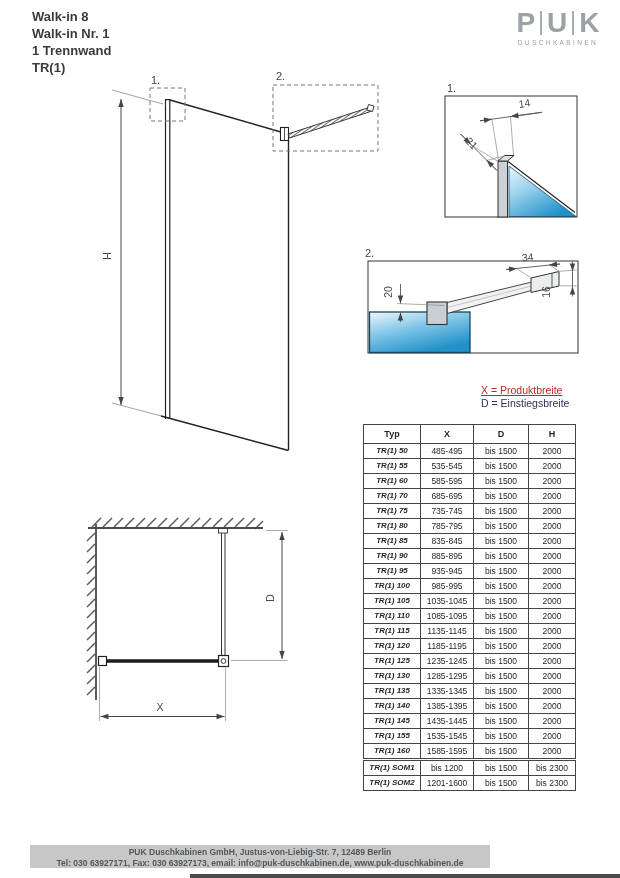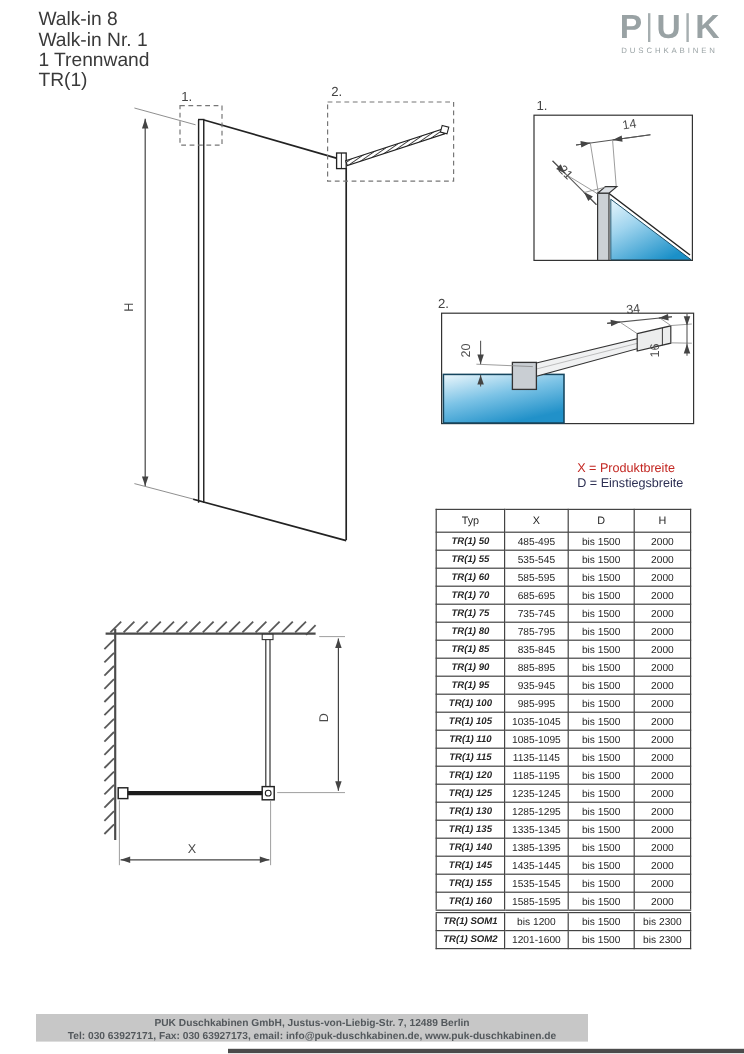--- a/index.html
+++ b/index.html
@@ -1,40 +1,40 @@
 <!DOCTYPE html>
 <html><head>
 <meta charset="utf-8">
 <style>
   html,body{margin:0;padding:0;background:#ffffff;}
   .page{position:relative;width:620px;height:878px;background:#fff;overflow:hidden;
         font-family:"Liberation Sans", sans-serif;}
   
-  .titles{position:absolute;left:32px;top:8px;font-size:16px;font-weight:normal;
+  .titles{position:absolute;left:32px;top:8px;font-size:13px;font-weight:bold;
           color:#3a3a3a;line-height:17px;}
   
   .logo{position:absolute;right:10px;top:8px;width:104px;text-align:center;}
   .logo-letters{display:flex;align-items:center;justify-content:center;gap:5px;}
   .logo-letters .ltr{font-size:28px;font-weight:bold;color:#99a2a4;line-height:30px;}
   .logo-sep{width:2px;height:24px;background:#a6aeb0;}
   .logo-sub{margin-top:1px;font-size:6.5px;letter-spacing:2.4px;color:#9aa3a5;}
   
   svg.drawing{position:absolute;left:0;top:0;}
   .dimtxt{font-family:"Liberation Sans",sans-serif;font-size:10.5px;fill:#4a4a4a;}
   .lbltxt{font-family:"Liberation Sans",sans-serif;font-size:11px;fill:#444;}
   
   .legend{position:absolute;left:481px;top:384px;font-size:10.5px;line-height:13px;}
-  .legend .lx{color:#c32722;}
+  .legend .lx{color:#c32722;text-decoration:underline;}
   .legend .ld{color:#2d3054;}
   
   table.spec{position:absolute;left:363px;top:424px;border-collapse:collapse;
              background:#fff;table-layout:fixed;}
   table.spec th, table.spec td{border:1px solid #444;text-align:center;vertical-align:middle;
              padding:0;line-height:1;color:#262626;overflow:hidden;white-space:nowrap;}
-  table.spec th{height:18px;font-size:9px;font-weight:normal;}
+  table.spec th{height:18px;font-size:9px;font-weight:bold;}
   table.spec td{height:14px;font-size:8.5px;}
   table.spec td.typ{font-size:8px;font-weight:bold;font-style:italic;}
   th.hx{color:#b5362e;}
   th.hd,th.hh{color:#363a52;}
   tr.som-first td{border-top:3px double #444;}
   
   .footer{position:absolute;left:30px;top:845px;width:460px;height:23px;background:#c7c7c7;
           text-align:center;color:#53585c;font-size:8.5px;font-weight:bold;line-height:10.5px;
           padding-top:2px;box-sizing:border-box;}
   .bottom-strip{position:absolute;left:190px;top:874px;width:430px;height:4px;background:#4b4b4b;}

